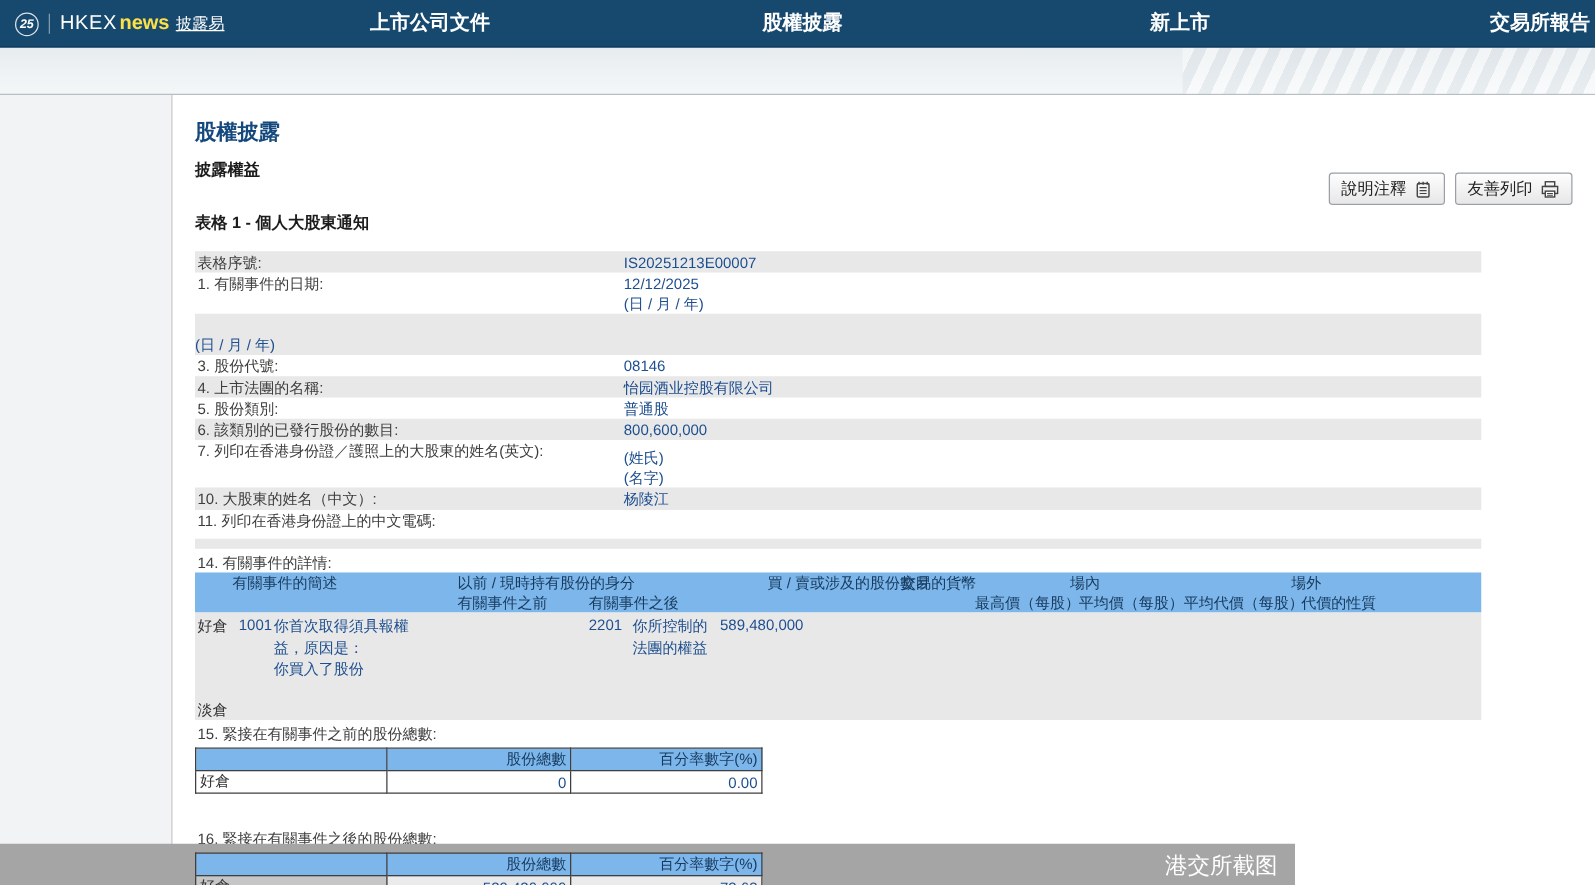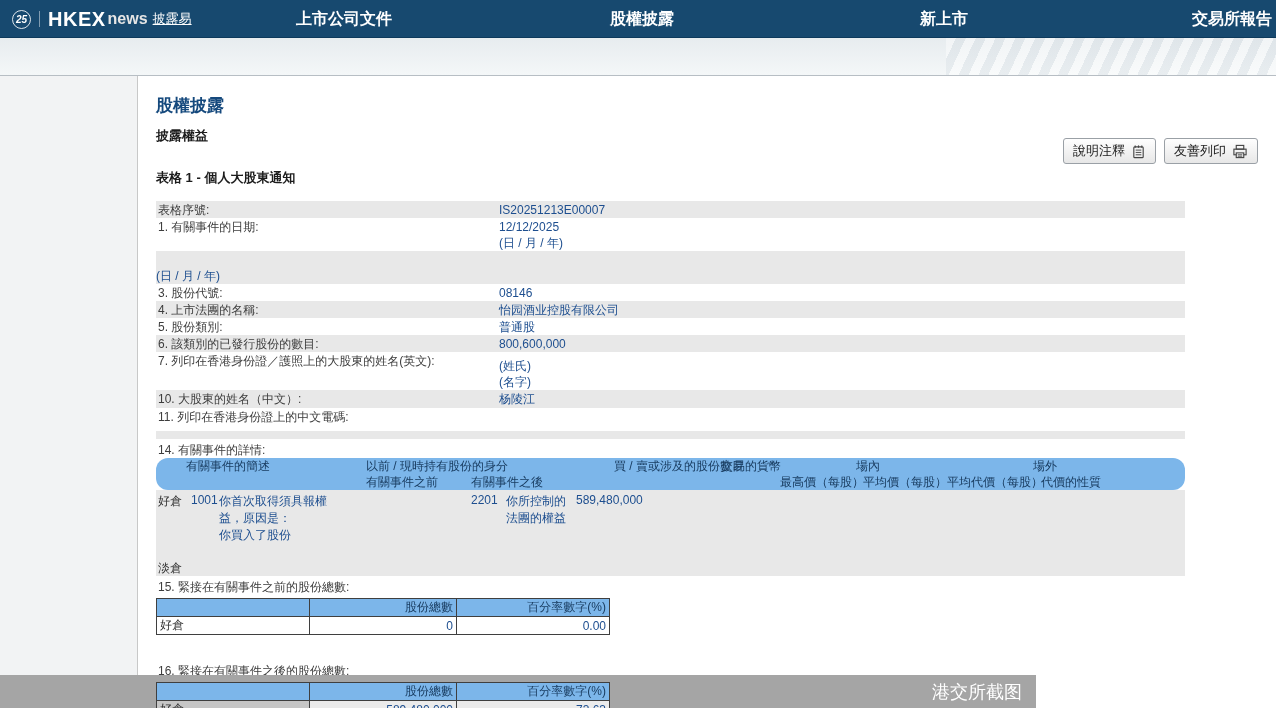--- a/index.html
+++ b/index.html
@@ -4,22 +4,22 @@
 <style>
   * { margin:0; padding:0; box-sizing:border-box; }
   html,body { width:1276px; height:708px; overflow:hidden; }
   body { position:relative; background:#f2f3f4; font-family:"Liberation Sans",sans-serif; }
 
   
   .nav { position:absolute; top:0; left:0; width:1276px; height:38px; background:#17496f; border-bottom:1px solid #0d3a5c; z-index:10; }
   .logo { position:absolute; left:12px; top:0; height:38px; display:flex; align-items:center; cursor:pointer; }
   .logo-25 { width:19px; height:19px; border:1px solid rgba(255,255,255,.85); border-radius:50%; color:#fff; font-size:10px; font-weight:bold; font-style:italic; display:flex; align-items:center; justify-content:center; }
   .logo-div { width:1px; height:16px; background:rgba(255,255,255,.45); margin:0 8px; }
-  .logo-hkex { color:#fff; font-weight:bold; font-size:20px; letter-spacing:.5px; }
-  .logo-news { color:#e5e5e5; font-weight:bold; font-size:16px; margin-left:2px; }
+  .logo-hkex { color:#fff; font-weight:normal; font-size:16px; letter-spacing:.5px; }
+  .logo-news { color:#fde047; font-weight:bold; font-size:16px; margin-left:2px; }
   .logo-cn { color:#fff; font-size:13px; margin-left:5px;text-decoration:underline; }
   .nav-item { position:absolute; top:0; line-height:38px; color:#fff; font-size:16px; font-weight:bold; white-space:nowrap; cursor:pointer; }
 
   
   .band { position:absolute; top:38px; left:0; width:1276px; height:38px; background:linear-gradient(180deg,#e7ecef,#f4f7f8); border-bottom:1px solid #b7bec4; }
   .band::after { content:""; position:absolute; right:0; top:0; width:330px; height:100%;
      background:repeating-linear-gradient(115deg, rgba(255,255,255,.8) 0 9px, rgba(205,214,221,.55) 9px 18px); opacity:.55; }
 
   
   .panel { position:absolute; left:137px; top:76px; width:1139px; height:632px; background:#fff; border-left:1px solid #c8c8c8; }
@@ -35,21 +35,21 @@
   .row { display:flex; font-size:12px; line-height:16px; }
   .row.g { background:#e8e8e8; }
   .lbl { width:343px; color:#3d3d3d; padding:1px 0 0 2px; }
   .val { color:#1d4e8f; padding-top:1px; white-space:nowrap; }
   .val.l2 { padding-top:17px; }
   .val.pad5 { padding-top:6px; }
   .spacer5 { height:5px; } .spacer3 { height:3px; } .grayrow { height:8px; background:#e8e8e8; }
   .sec-label { font-size:12px; color:#3d3d3d; line-height:16px; padding-left:2px; }
 
   
-  .s14-head { position:relative; height:32px; background:#7cb6ea;border-radius:12px; }
+  .s14-head { position:relative; height:32px; background:#7cb6ea; }
   .s14-head span { position:absolute; font-size:12px; color:#173a5e; white-space:nowrap; line-height:15px; }
   .s14-body { position:relative; height:86px; background:#e8e8e8; font-size:12px; line-height:17px; }
   .s14-body .pos { position:absolute; white-space:nowrap; }
   .s14-body .dark { color:#333; }
   .s14-body .nv { color:#1d4e8f; }
   .wrapbox { white-space:normal !important; }
 
   
   table.tot { border-collapse:collapse; font-size:12px; margin-top:3px; }
   table.tot th, table.tot td { border:1px solid #3f3f3f; height:18px; padding:0 3px; font-weight:normal; }

